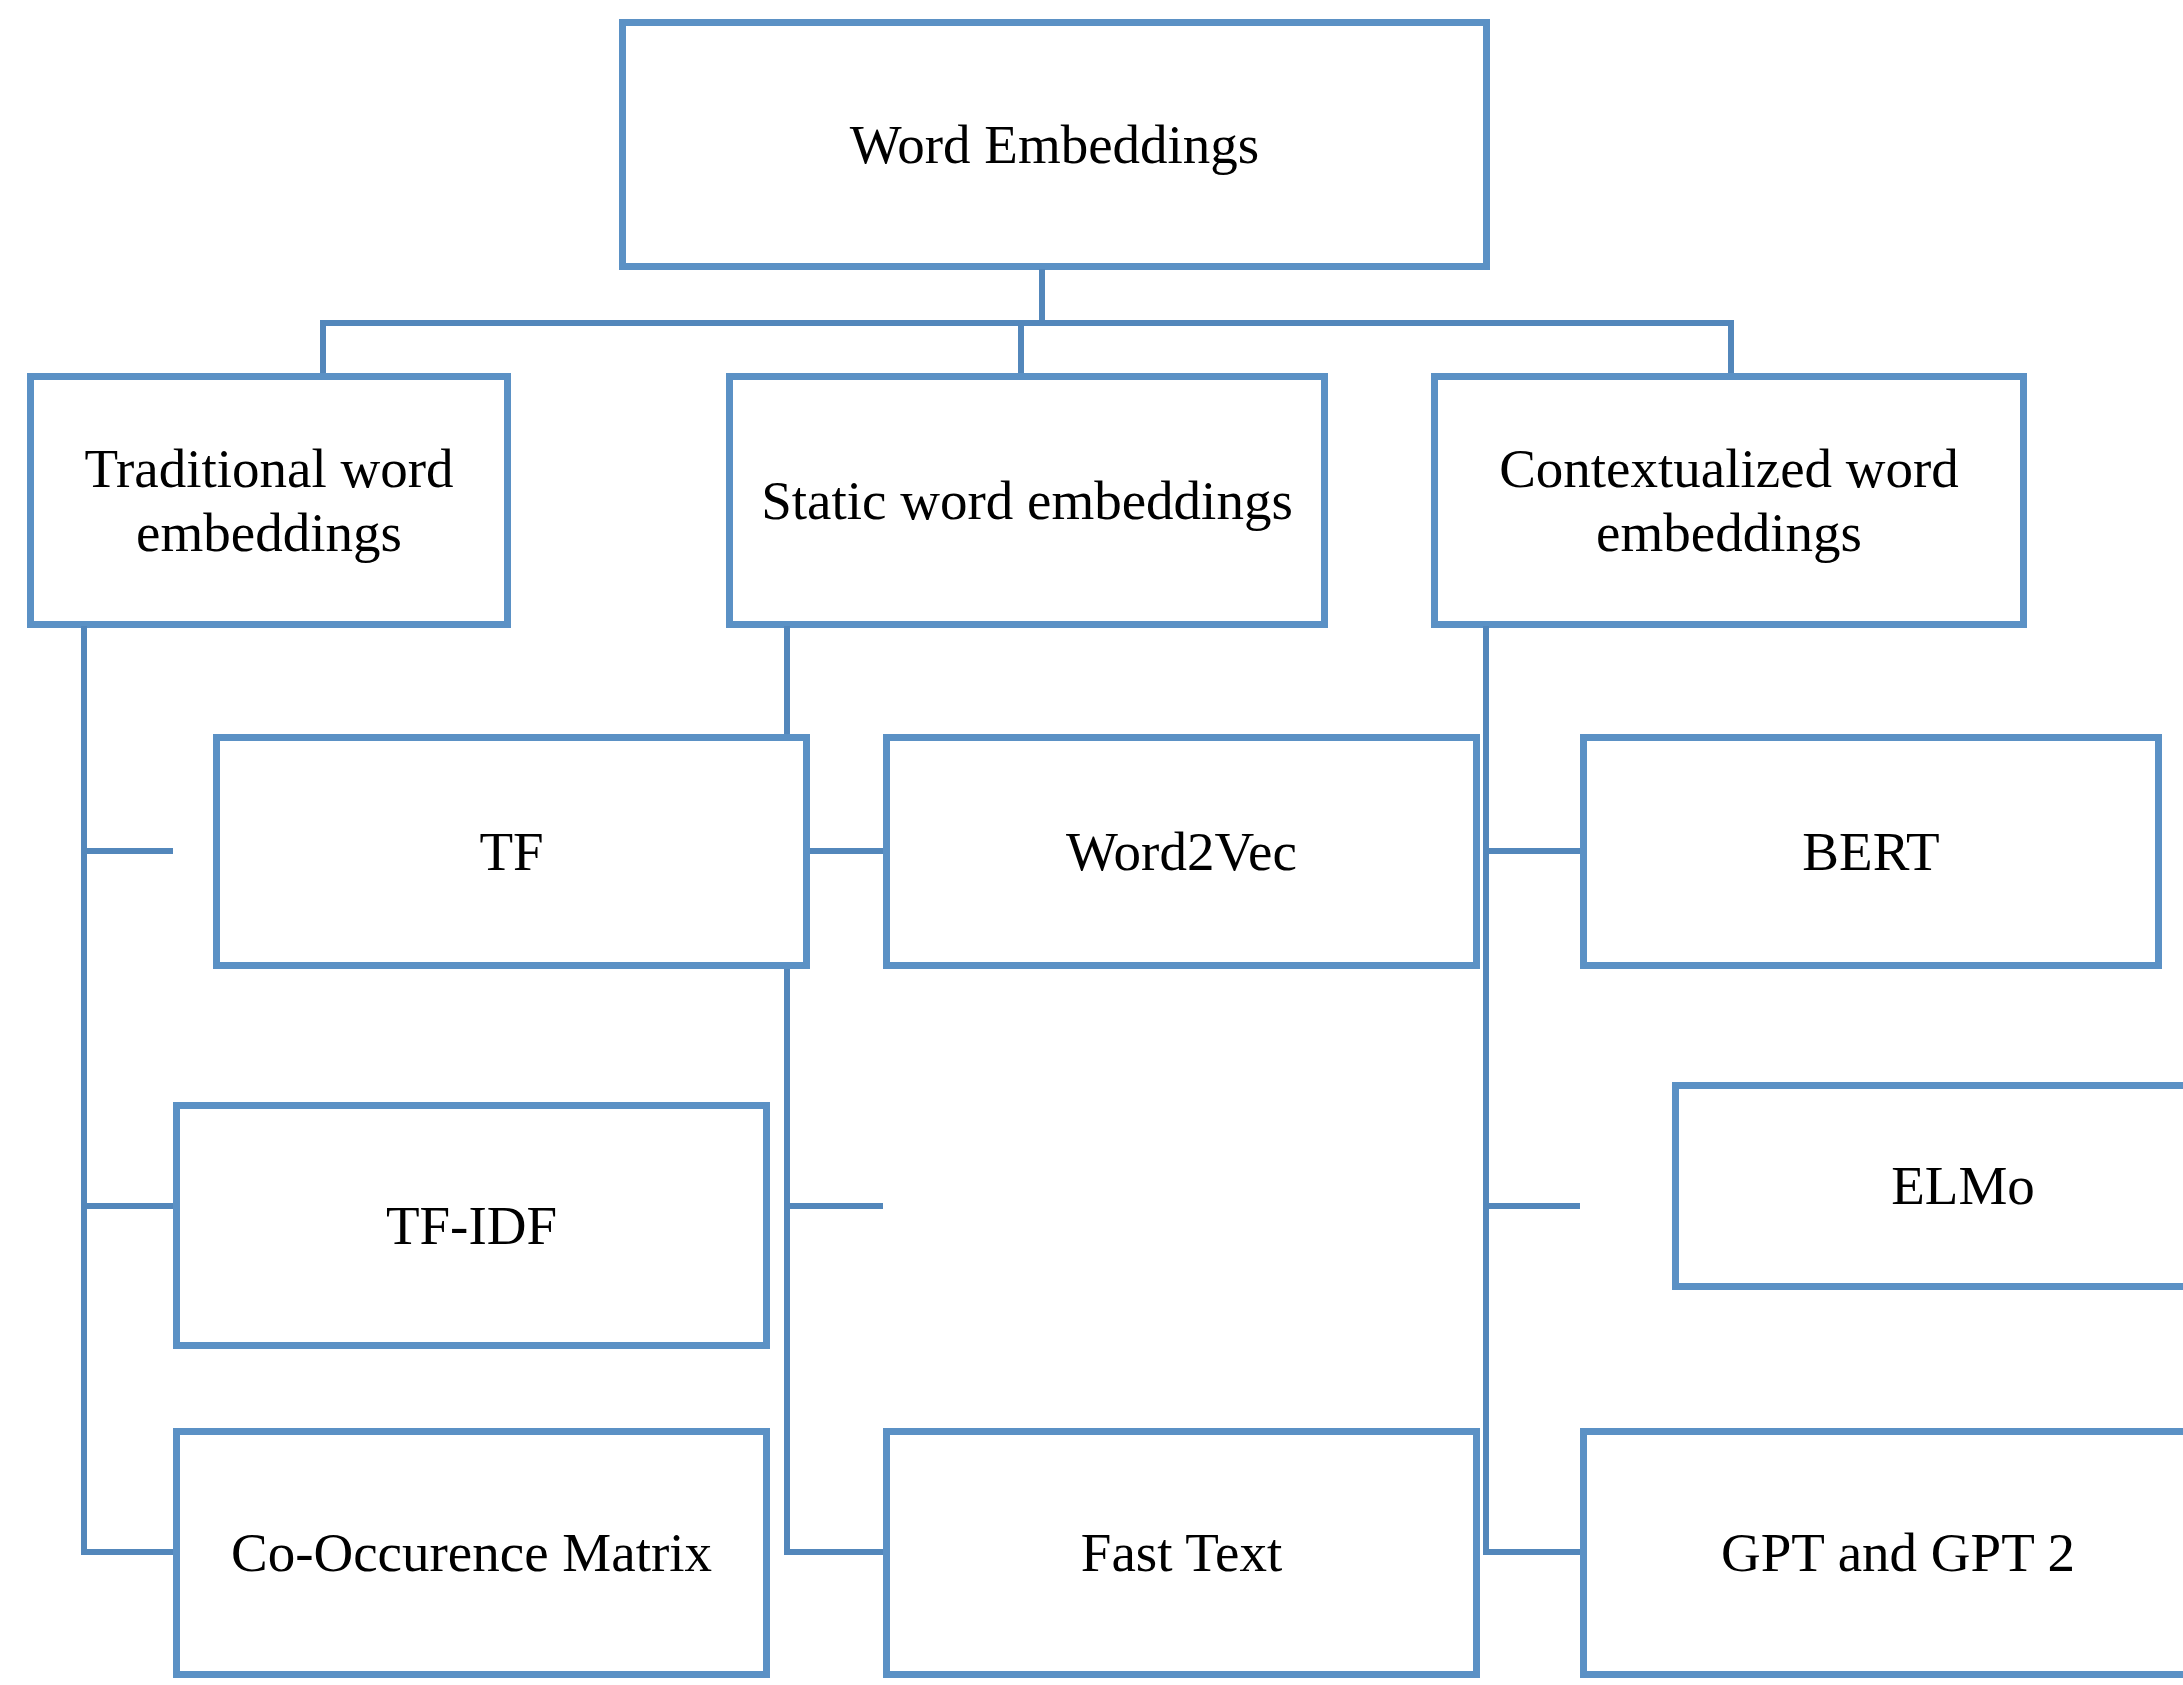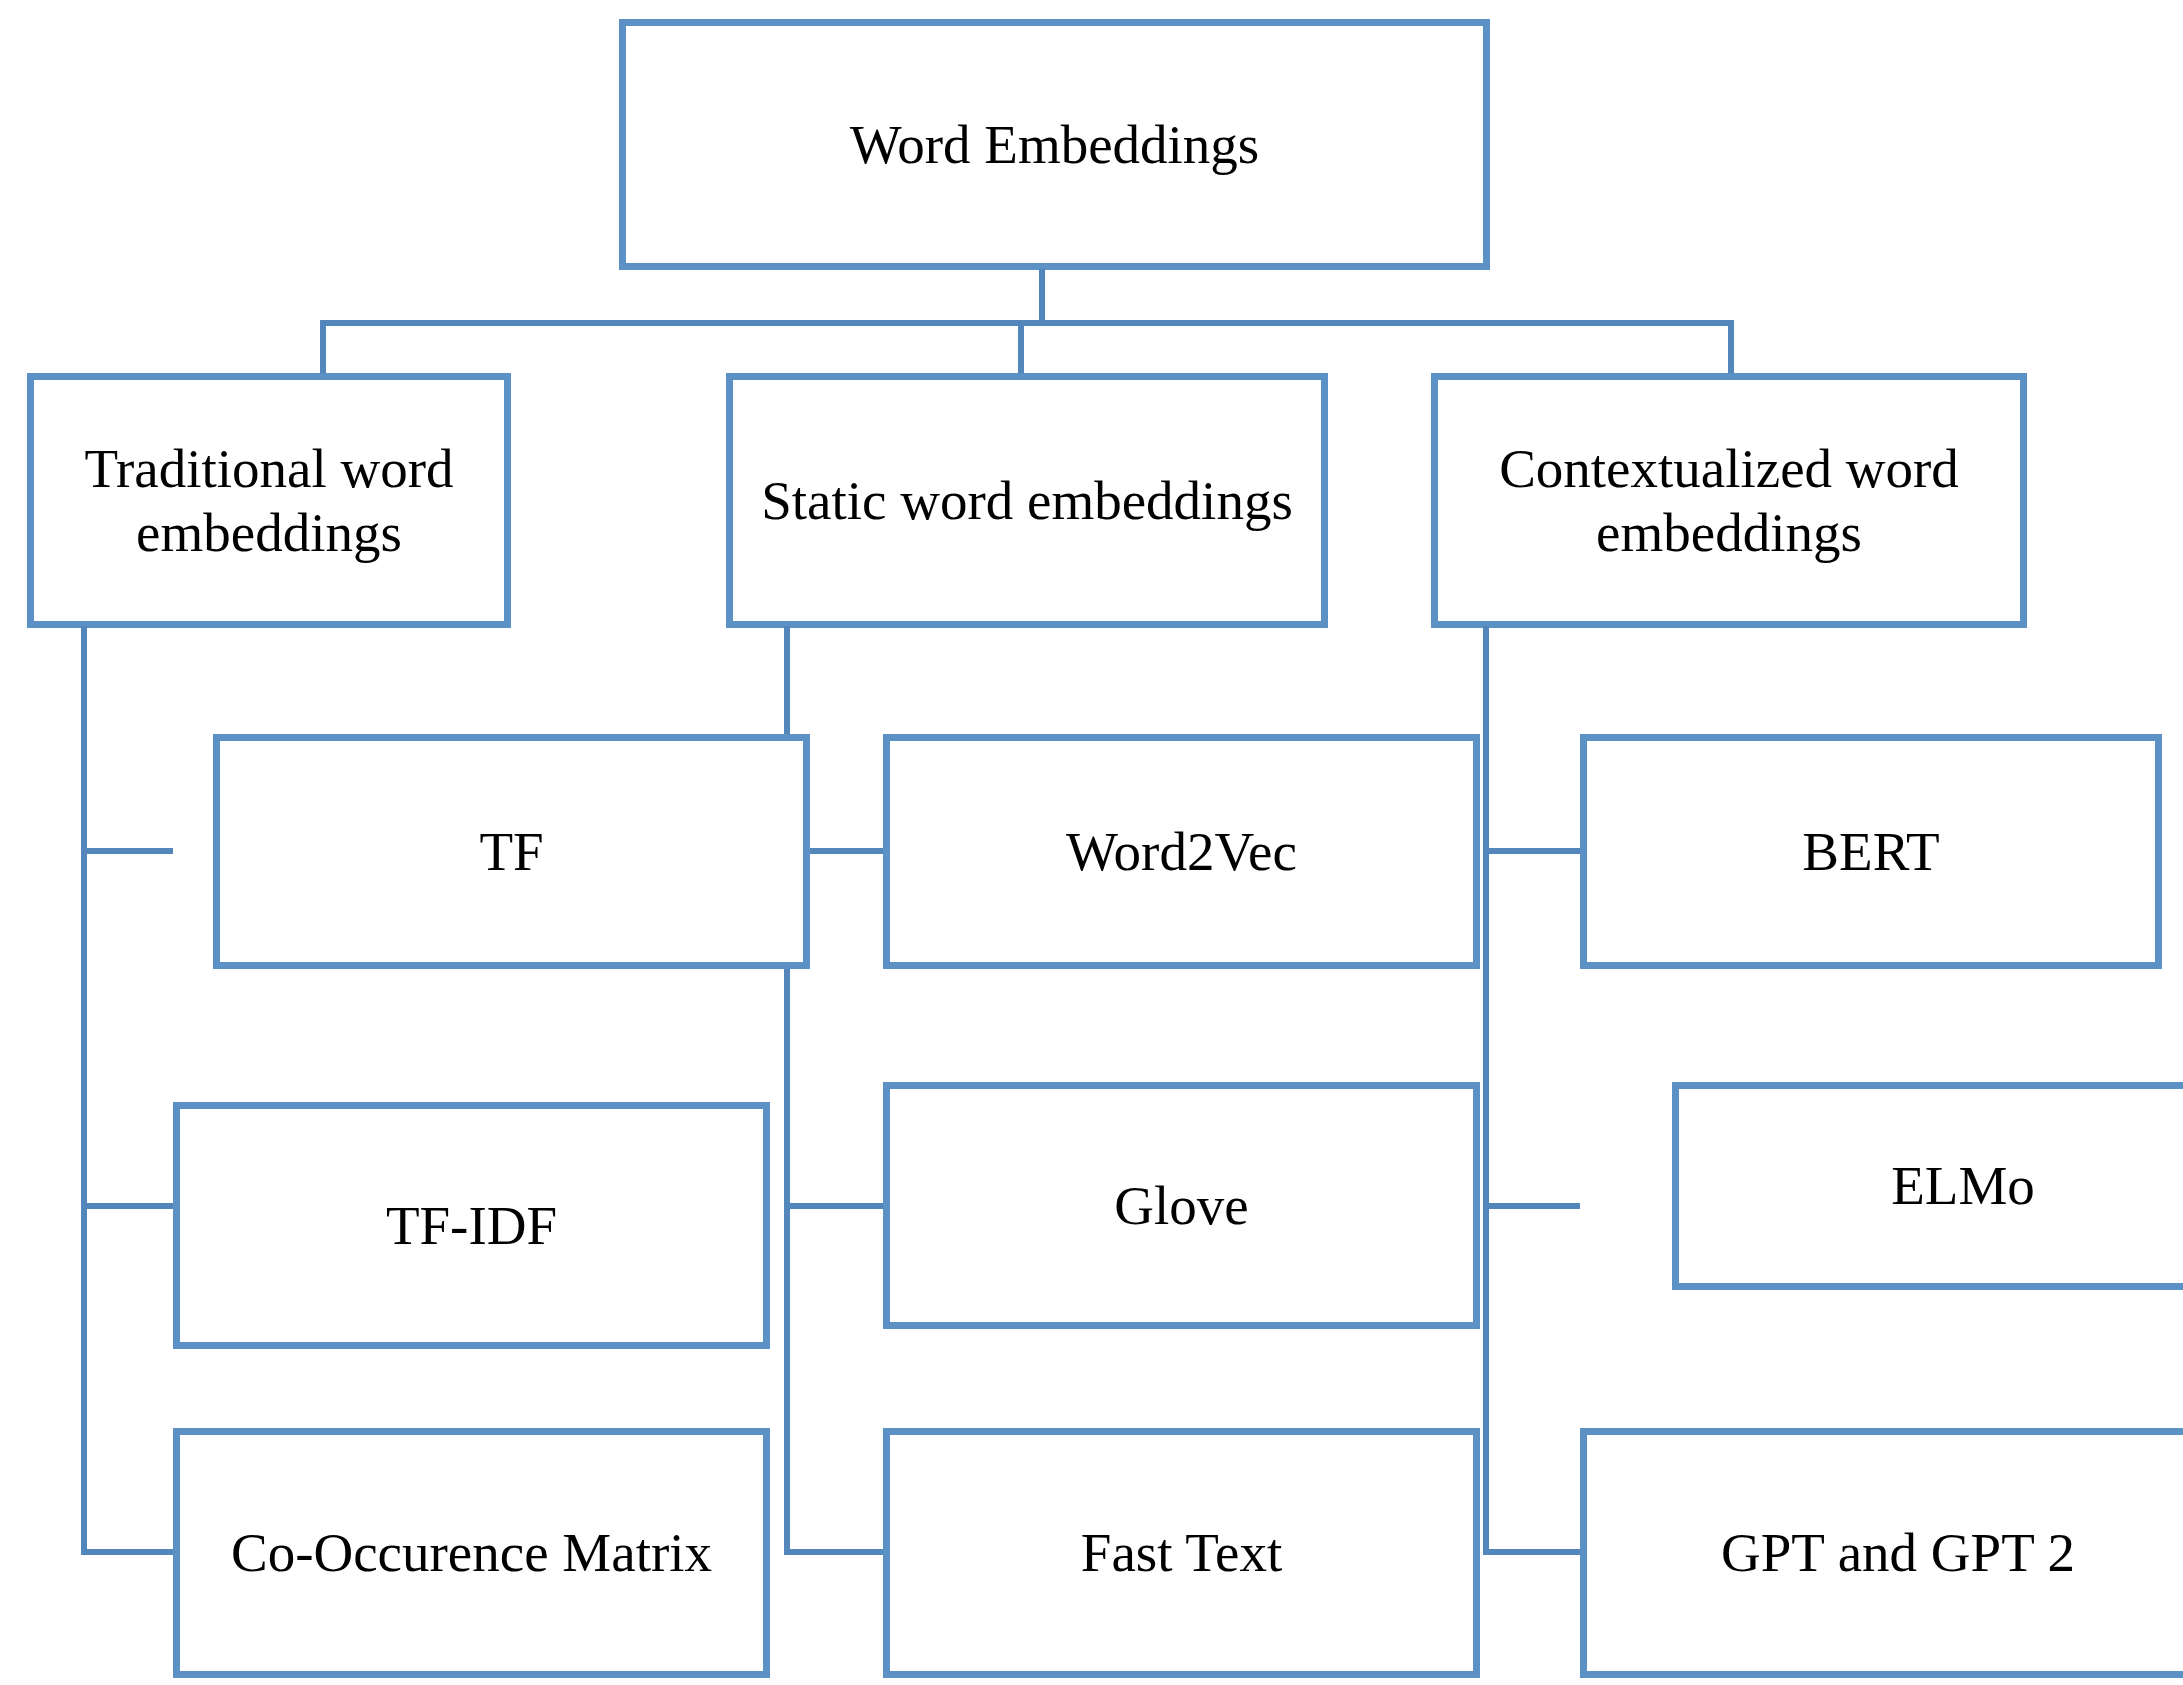--- a/index.html
+++ b/index.html
@@ -117,23 +117,20 @@
   <div class="node n-tfidf">
     <span>TF-IDF</span>
   </div>
   <div class="node n-cooc">
     <span>Co-Occurence Matrix</span>
   </div>
 
   <div class="node n-word2vec">
     <span>Word2Vec</span>
   </div>
-  <div class="node n-glove">
-    <span>Glove</span>
-  </div>
   <div class="node n-fasttext">
     <span>Fast Text</span>
   </div>
 
   <div class="node n-bert">
     <span>BERT</span>
   </div>
   <div class="node n-elmo">
     <span>ELMo</span>
   </div>

